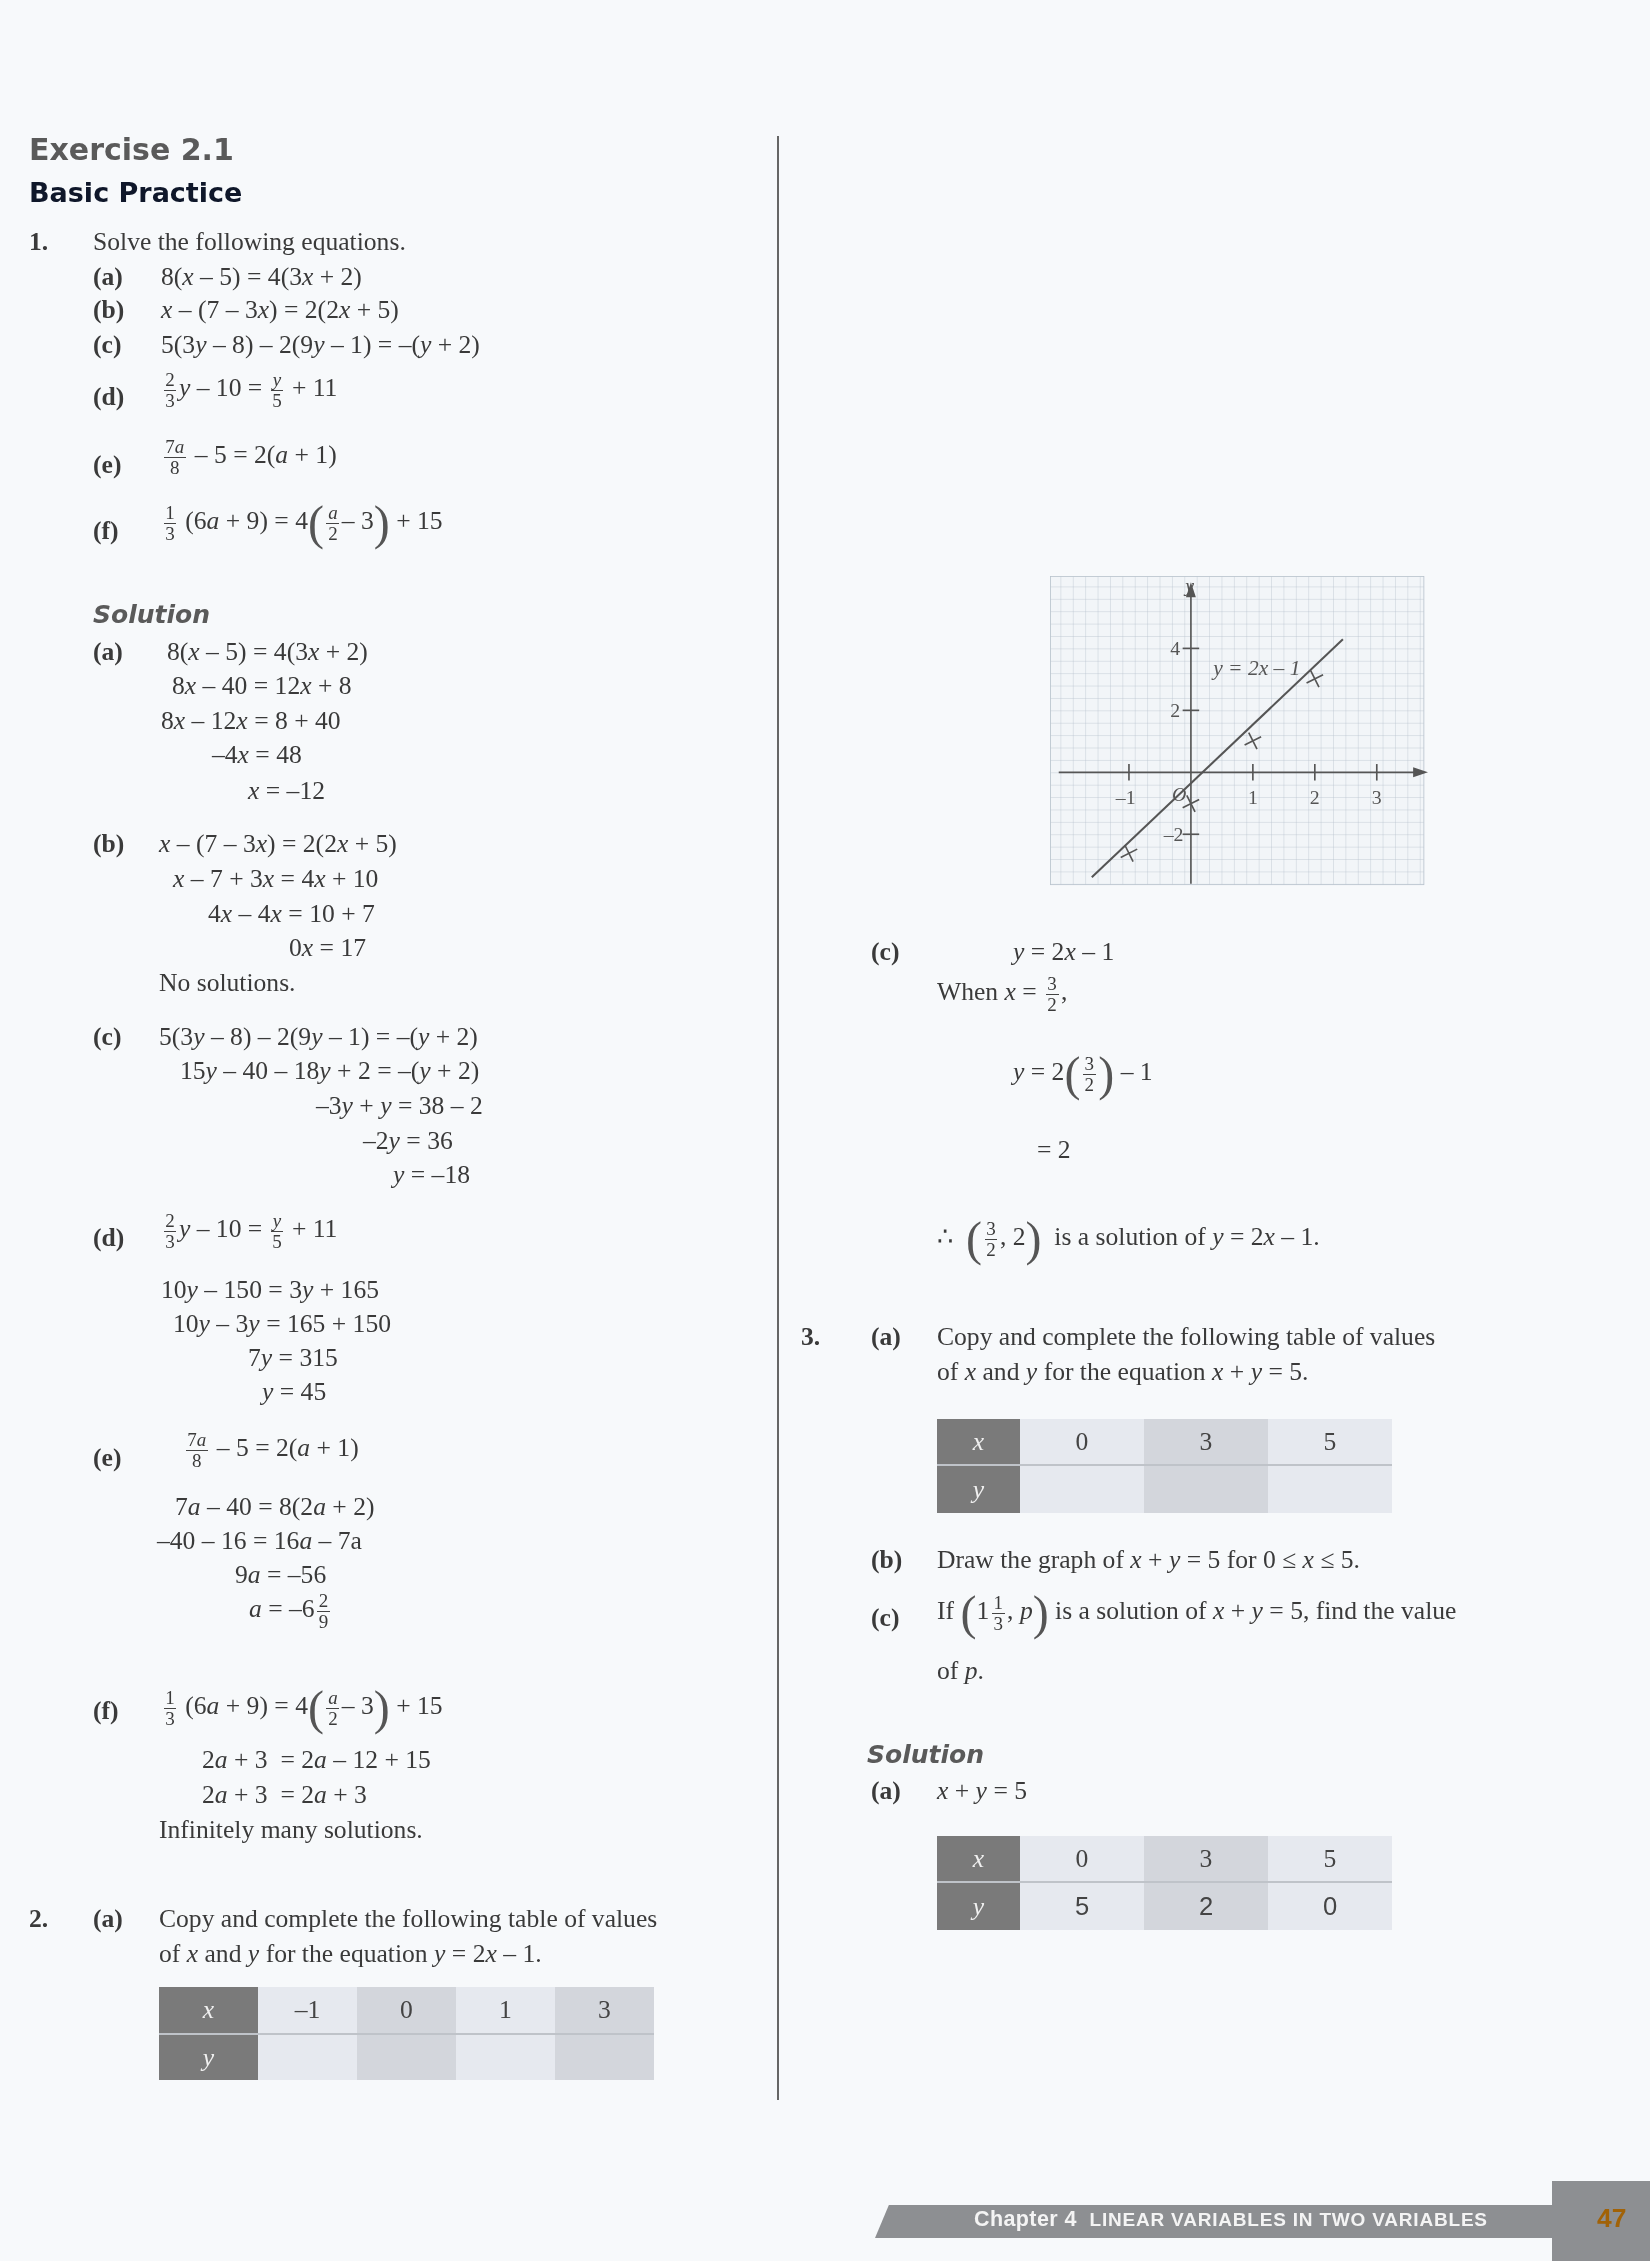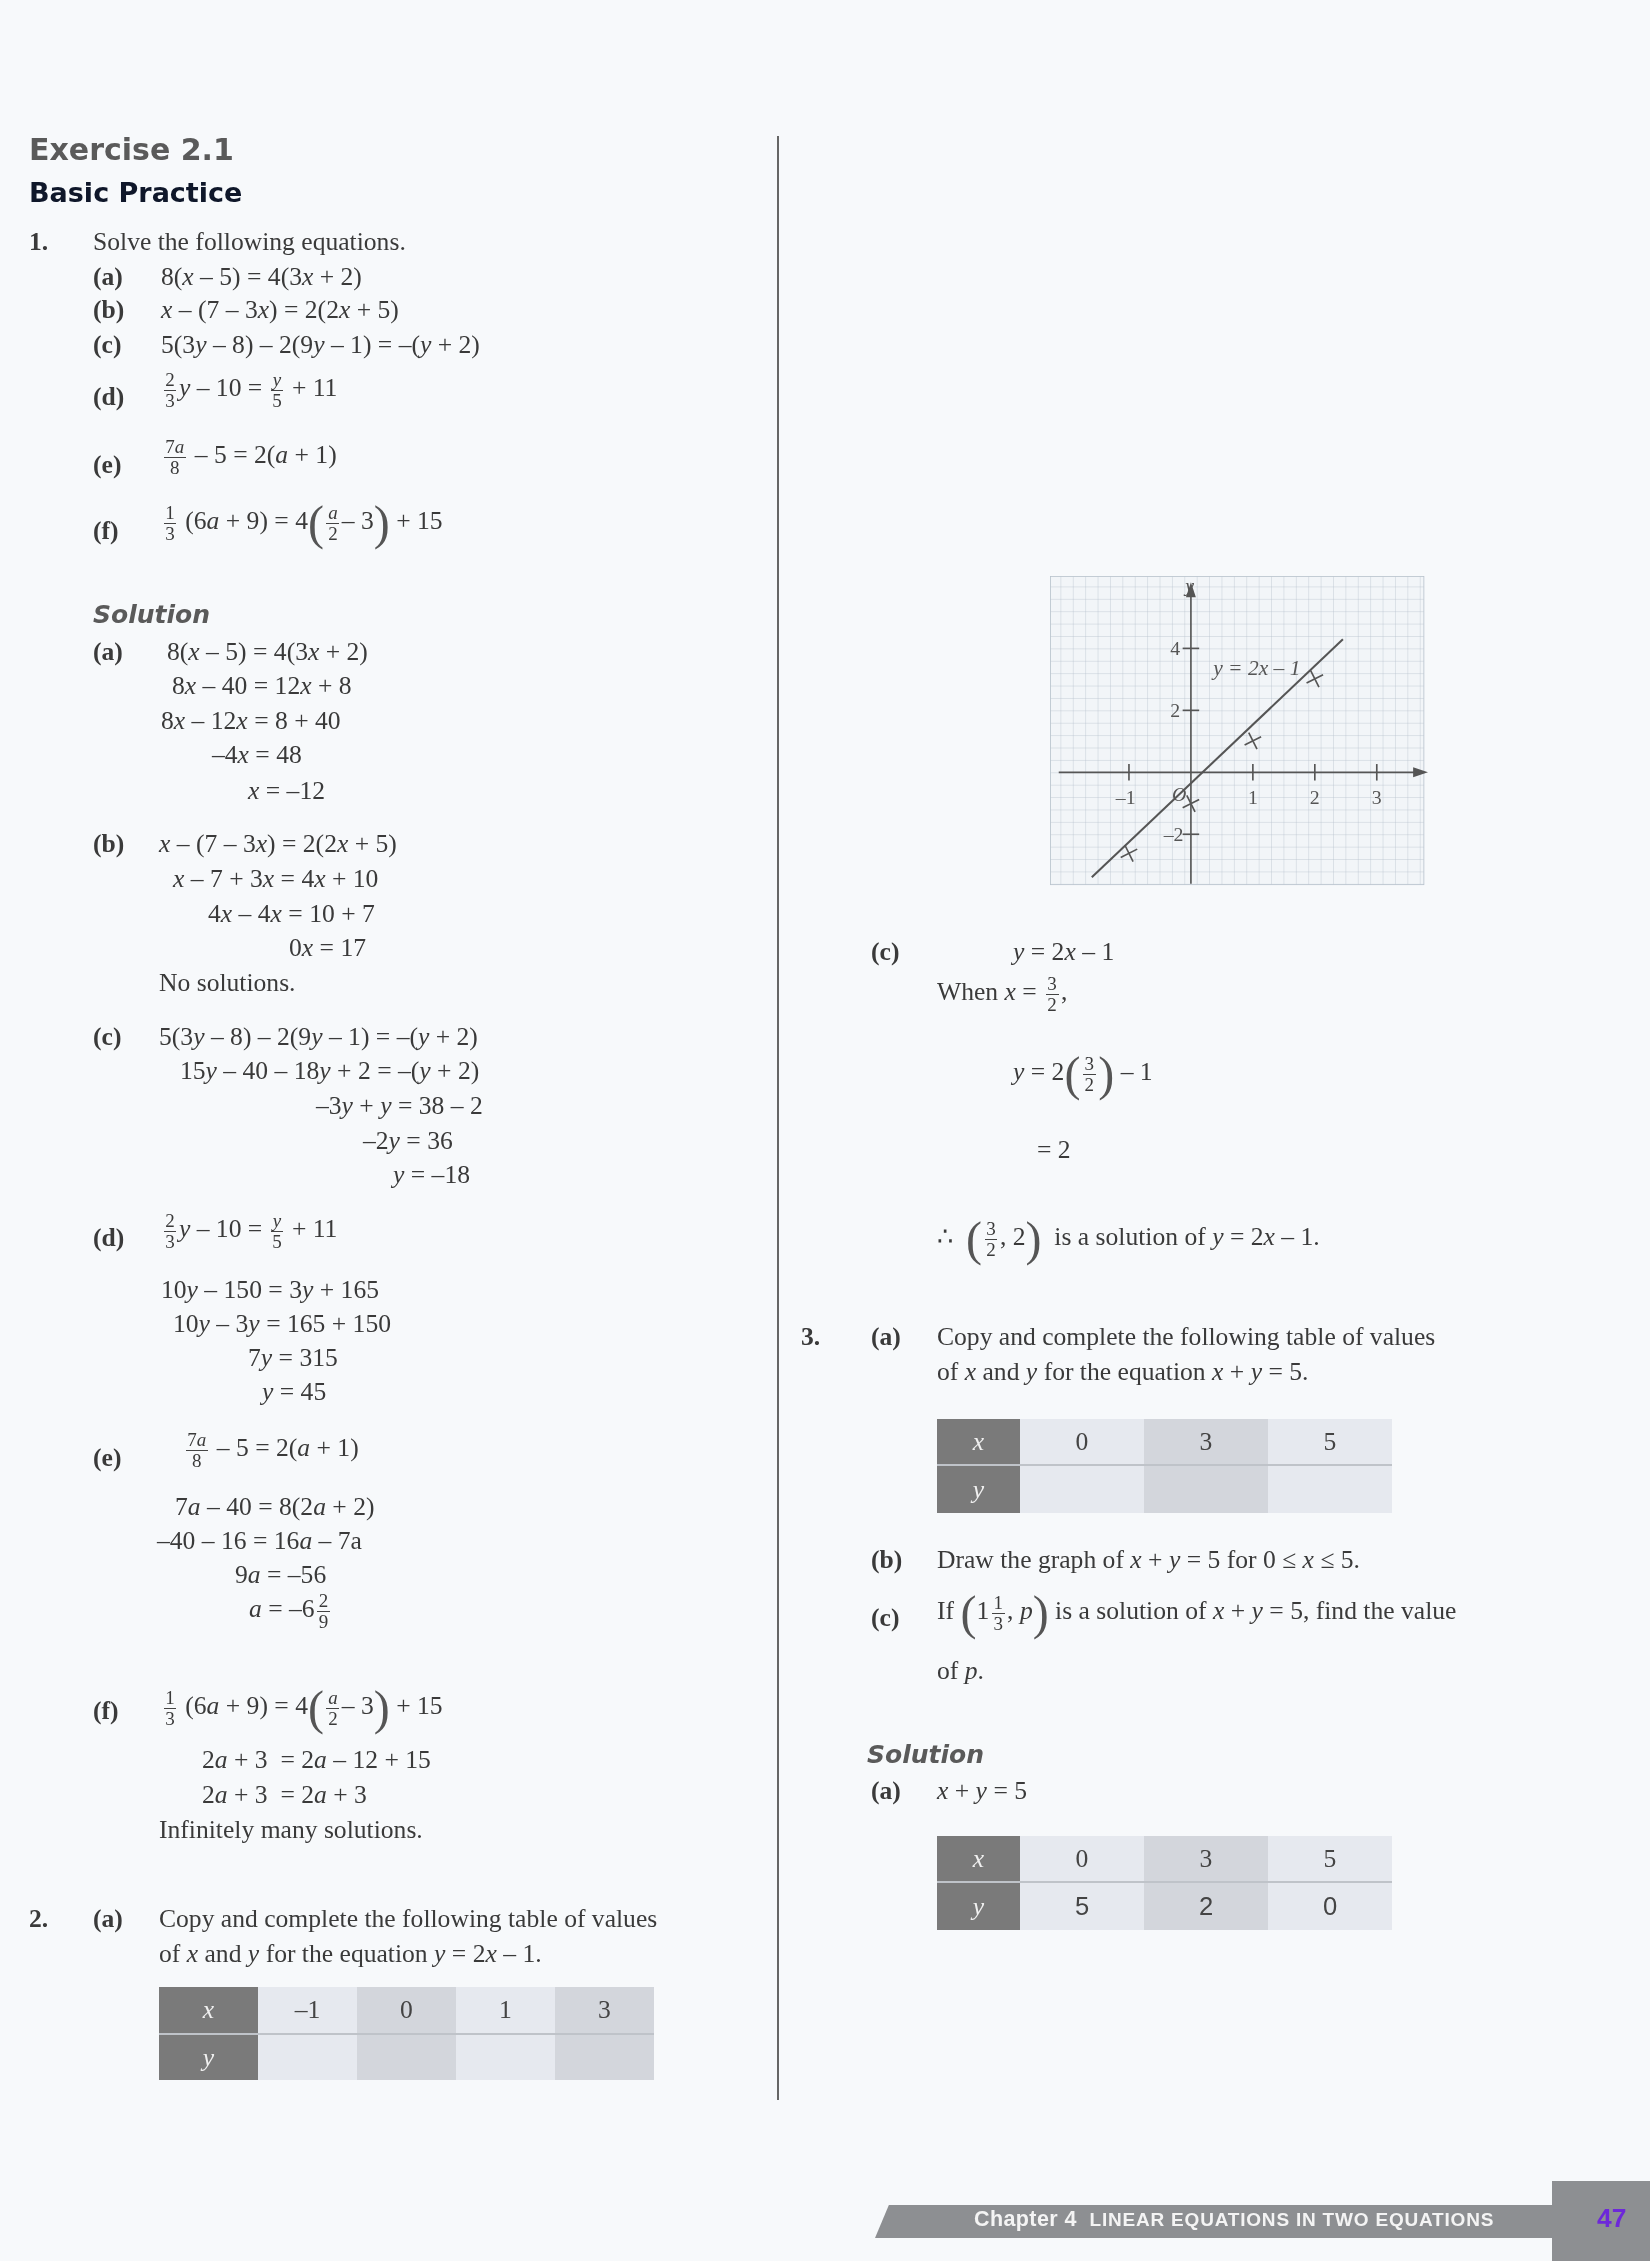--- a/index.html
+++ b/index.html
@@ -24,21 +24,21 @@
   .tbl .dk { background:#d3d6dc; }
   .tbl .rowline { border-bottom:2.5px solid #bfc3c9; }
   .sansnum { font-family:"Liberation Sans", sans-serif; font-size:23px; }
   
   .footer-bar { position:absolute; left:875px; top:2205px; width:693px; height:33px; background:#8d8f92;
                 clip-path:polygon(2% 0,100% 0,100% 100%,0 100%); }
   .footer-tab { position:absolute; left:1552px; top:2181px; width:99px; height:80px; background:#8d8f92; }
   .footer-text { position:absolute; left:974px; top:2207px; font-family:"Liberation Sans", sans-serif; font-weight:bold;
                  font-size:21.5px; color:#f4f4f4; letter-spacing:0.4px; }
   .footer-text .cap { font-size:19px; letter-spacing:0.8px; }
-  .page-num { position:absolute; left:1597px; top:2203px; font-family:"Liberation Sans", sans-serif; font-weight:bold; font-size:26.4px; color:#6d28d9; }
+  .page-num { position:absolute; left:1597px; top:2203px; font-family:"Liberation Sans", sans-serif; font-weight:bold; font-size:26.4px; color:#a16207; }
 </style>
 </head>
 <body>
 
 <div class="abs h-ex" style="left:29px;top:132px;">Exercise 2.1</div>
 <div class="abs h-bp" style="left:29px;top:177px;">Basic Practice</div>
 
 <div class="abs serif lbl" style="left:29px;top:227px;">1.</div>
 <div class="abs serif" style="left:93px;top:227px;">Solve the following equations.</div>
 
@@ -253,15 +253,15 @@
   <div class="c dk rowline">3</div>
   <div class="c lt rowline">5</div>
   <div class="c hd">y</div>
   <div class="c lt sansnum">5</div>
   <div class="c dk sansnum">2</div>
   <div class="c lt sansnum">0</div>
 </div>
 
 <div class="footer-bar"></div>
 <div class="footer-tab"></div>
-<div class="footer-text"><span>Chapter 4</span>&nbsp;&nbsp;<span class="cap">LINEAR EQUATIONS IN TWO EQUATIONS</span></div>
+<div class="footer-text"><span>Chapter 4</span>&nbsp;&nbsp;<span class="cap">LINEAR VARIABLES IN TWO VARIABLES</span></div>
 <div class="page-num">47</div>
 
 
 </body></html>

